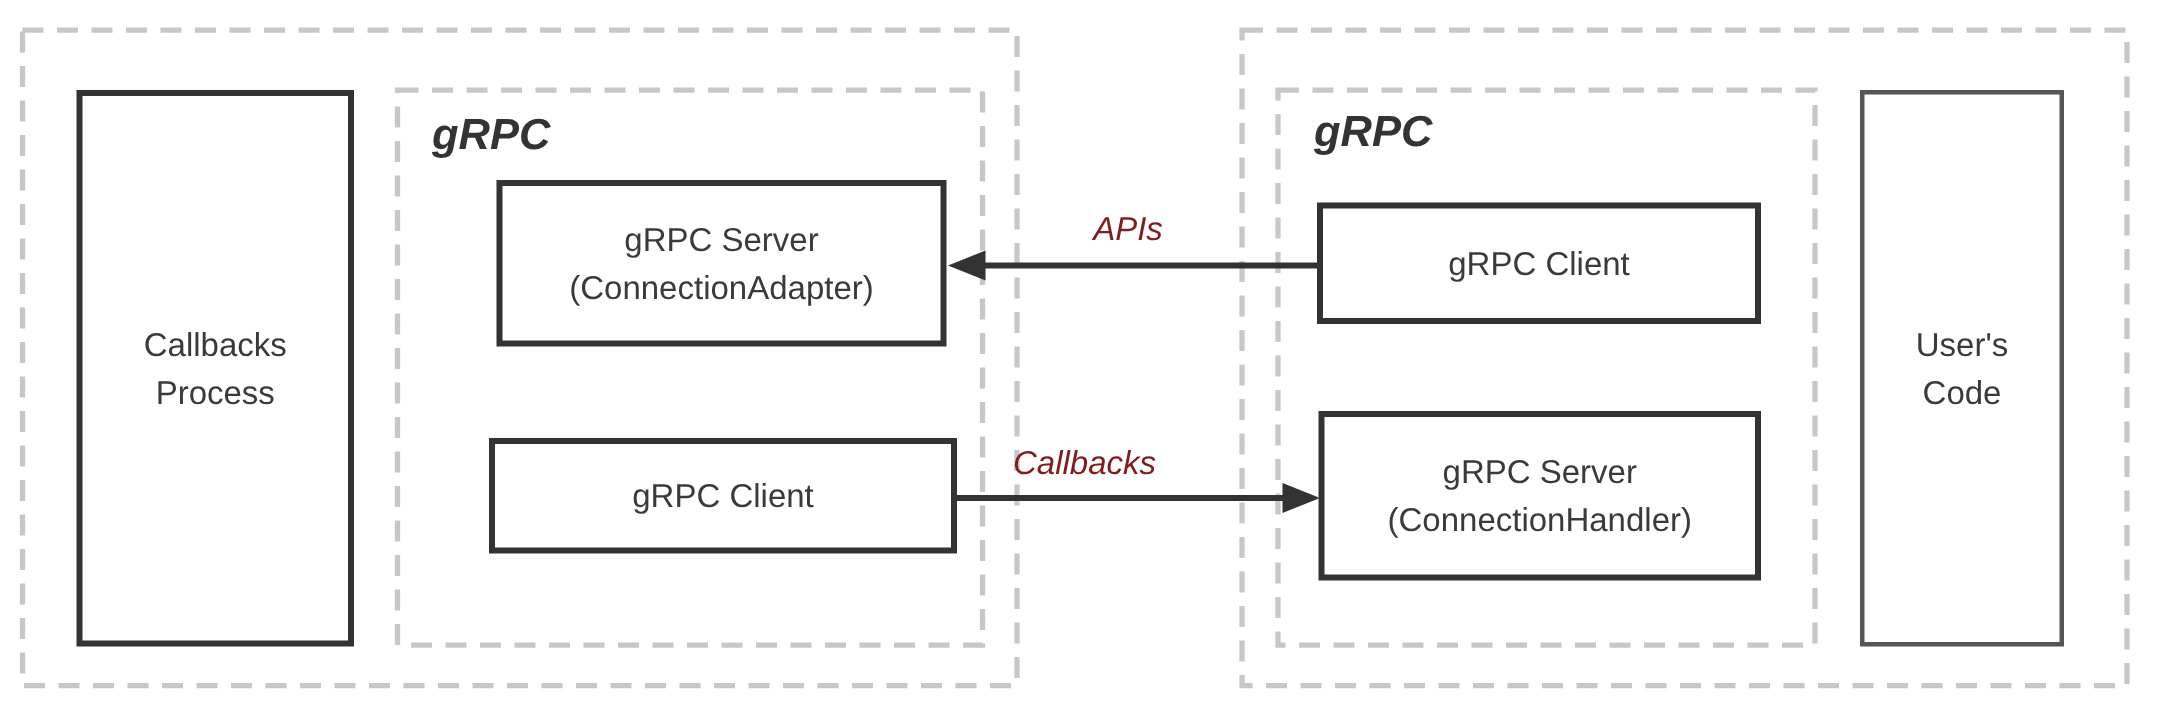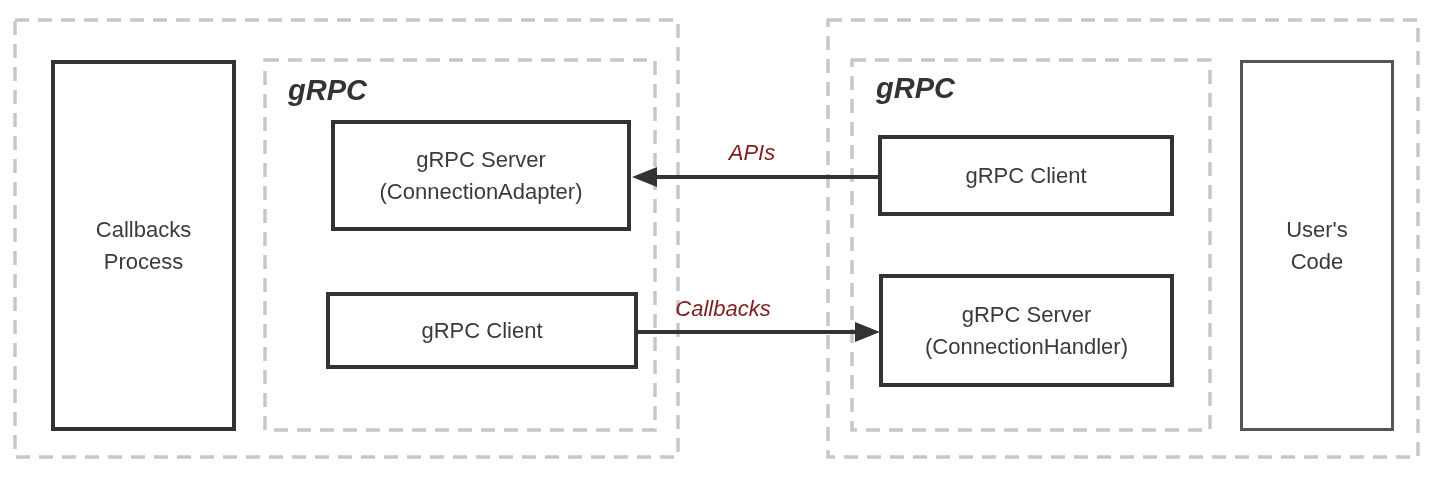--- a/index.html
+++ b/index.html
@@ -36,21 +36,21 @@
     font-size: 22px;
     line-height: 32px;
     color: #3a3a3a;
   }
   .box-connection-process { left: 51px;  top: 60px;  width: 185px; height: 371px; }
   .box-server-adapter     { left: 331px; top: 120px; width: 300px; height: 111px; }
   .box-client-left        { left: 326px; top: 292px; width: 312px; height: 77px;  }
   .box-client-right       { left: 878px; top: 135px; width: 296px; height: 81px;  }
   .box-server-handler     { left: 879px; top: 274px; width: 295px; height: 113px; }
   .box-users-code {
-    left: 1240px; top: 60px; width: 154px; height: 371px;
+    left: 1240px; top: 60px; width: 136px; height: 371px;
     border: 3px solid #555555;
   }
   .group-label {
     position: absolute;
     font-size: 29px;
     font-weight: bold;
     font-style: italic;
     color: #333333;
     z-index: 2;
   }

